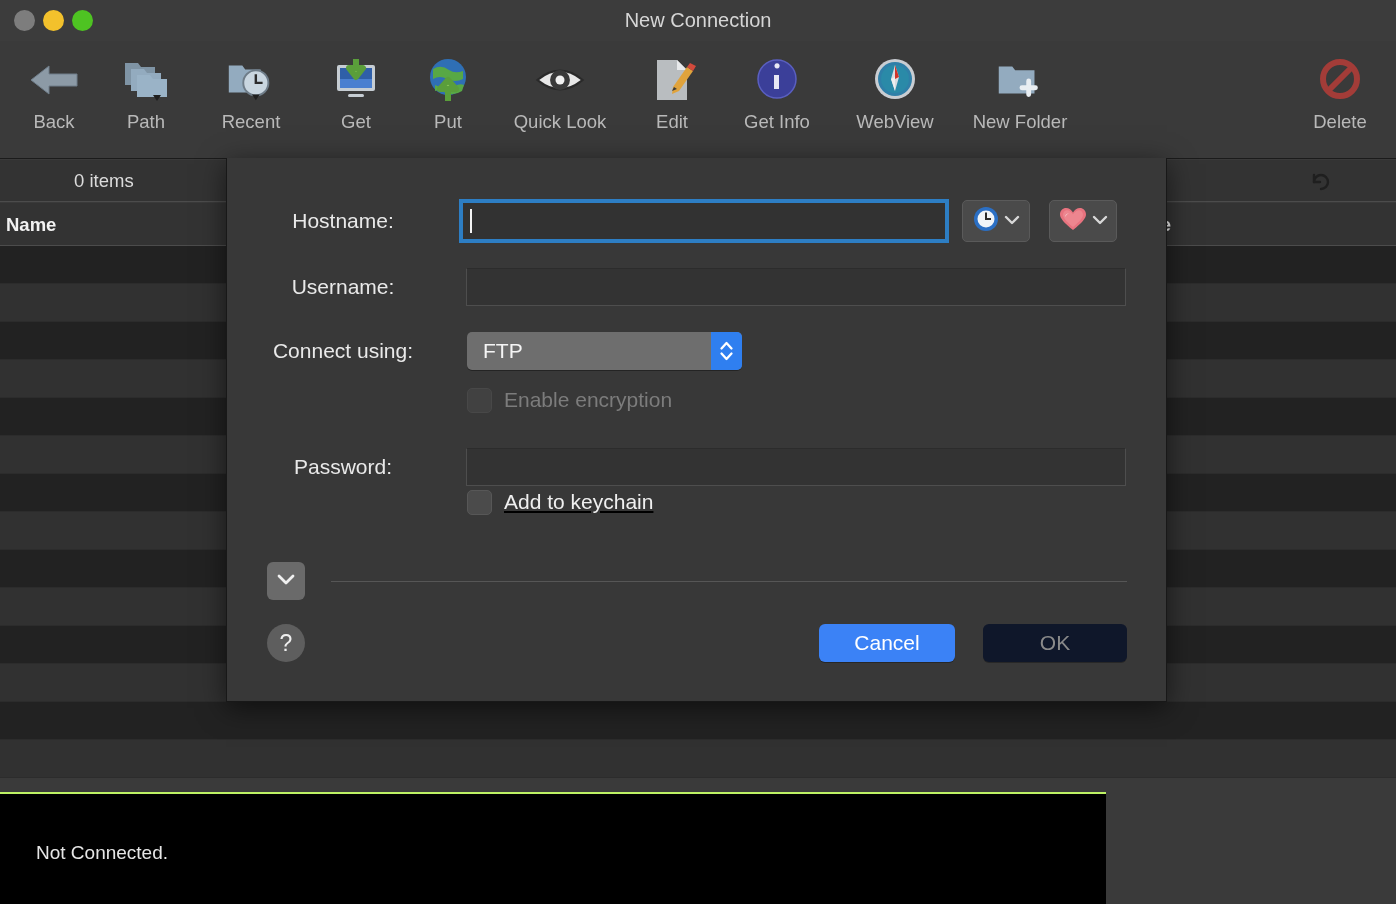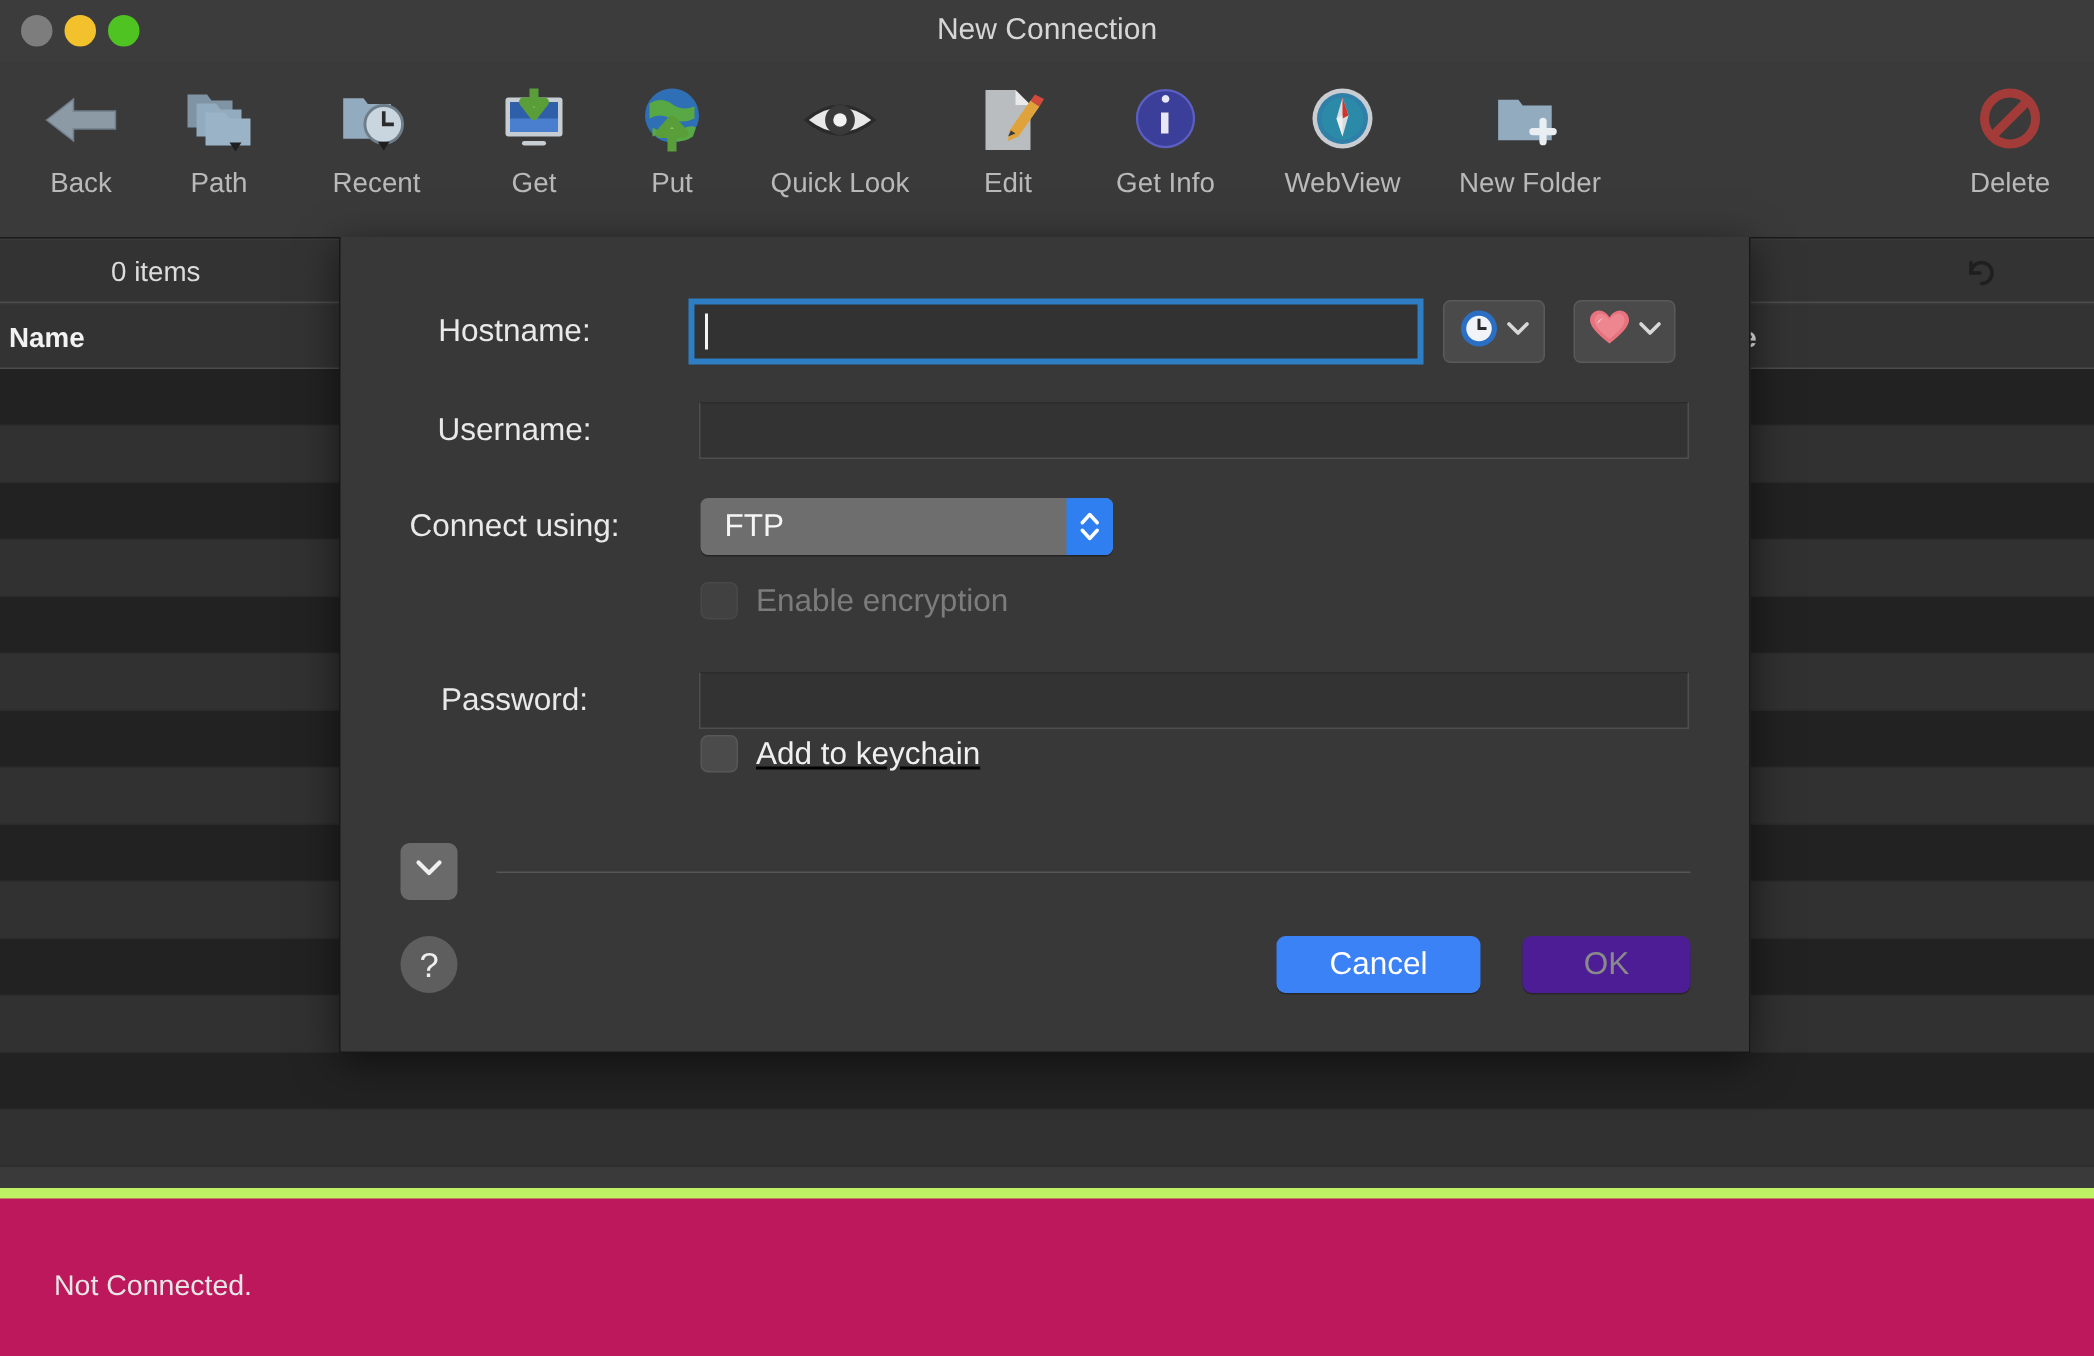--- a/index.html
+++ b/index.html
@@ -155,23 +155,23 @@
     height: 38px;
     border-bottom: 1px solid #2c2c2c;
   }
   .row.odd  { background: #222222; }
   .row.even { background: #313131; }
 
   
   .status-bottom {
     position: absolute;
     left: 0; top: 792px;
-    width: 1396px; height: 112px;
-    background: #be185d;
-    border-top: 7px solid #bef264;
+    width: 1106px; height: 112px;
+    background: #000000;
+    border-top: 2px solid #bef264;
   }
   .status-bottom .txt {
     position: absolute;
     left: 36px; top: 48px;
     font-size: 19px;
     color: #e6e6e6;
   }
   .resize-grip {
     position: absolute;
     right: 0; bottom: 0;
@@ -264,21 +264,21 @@
     background: #2f7ff0;
     border-radius: 0 5px 5px 0;
     display: flex;
     flex-direction: column;
     align-items: center;
     justify-content: center;
     gap: 2px;
   }
 
   
-  .cbrow { display: flex; align-items: center; gap: 12px; cursor: default; }
+  .cbrow { display: flex; gap: 12px; cursor: default; }
   .cbox {
     width: 25px; height: 25px;
     background: #4b4b4b;
     border: 1px solid #575757;
     border-radius: 5px;
   }
   .cbox.dim { background: #414141; border-color: #484848; }
   .cblabel { font-size: 21px; color: #f0f0f0; }
   .cblabel.dim { color: #7c7c7c; }
 
@@ -313,21 +313,21 @@
     height: 38px;
     border-radius: 6px;
     font-size: 21px;
     display: flex;
     align-items: center;
     justify-content: center;
     cursor: default;
     box-shadow: 0 1px 0 rgba(0,0,0,0.3);
   }
   .btn.cancel { width: 136px; background: #3b82f6; color: #ffffff; }
-  .btn.ok     { width: 112px; background: #4c1d95; color: #8a8a8a; }
+  .btn.ok     { width: 144px; background: #0f172a; color: #8a8a8a; }
 </style>
 </head>
 <body>
 
 <div id="app">
 
   <div class="titlebar">
     <div class="traffic">
       <div class="light close"></div>
       <div class="light min"></div>

